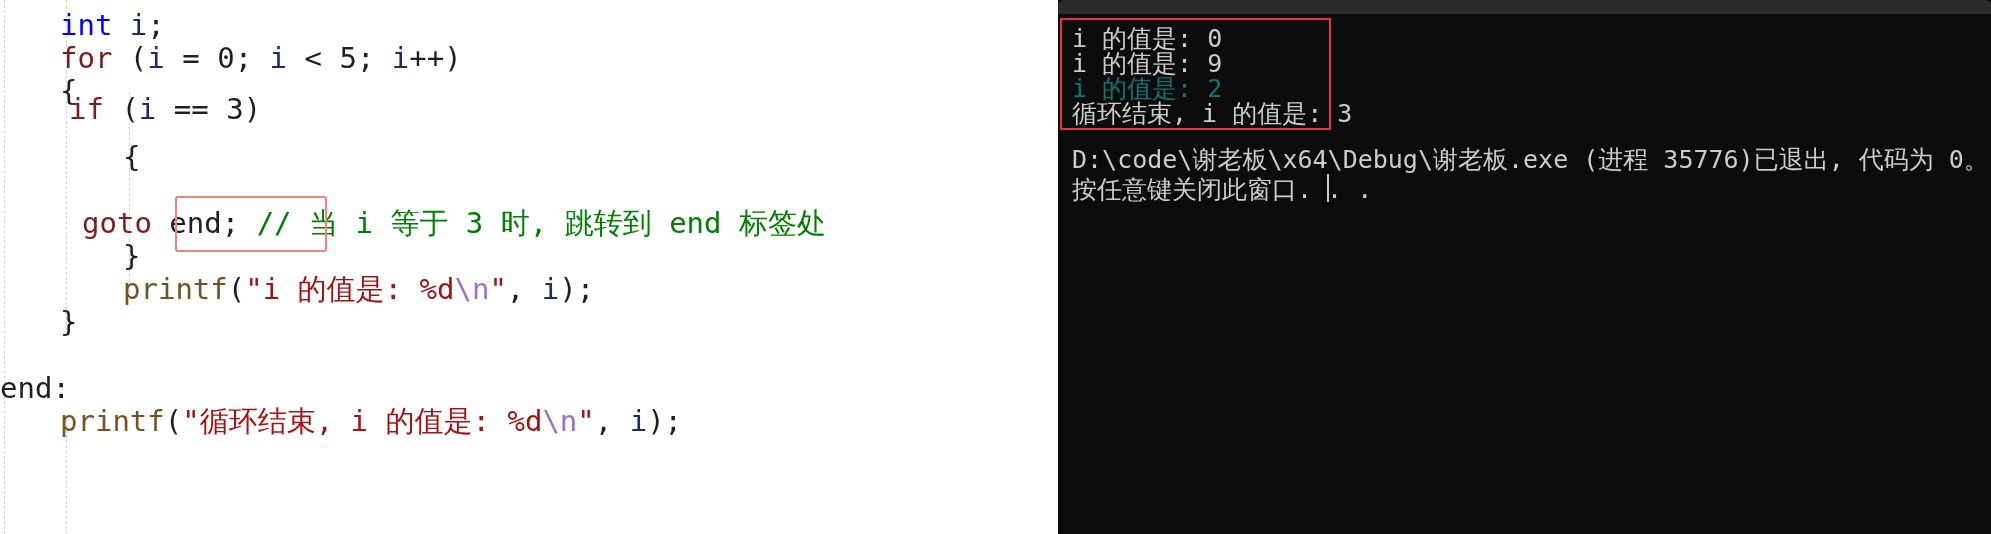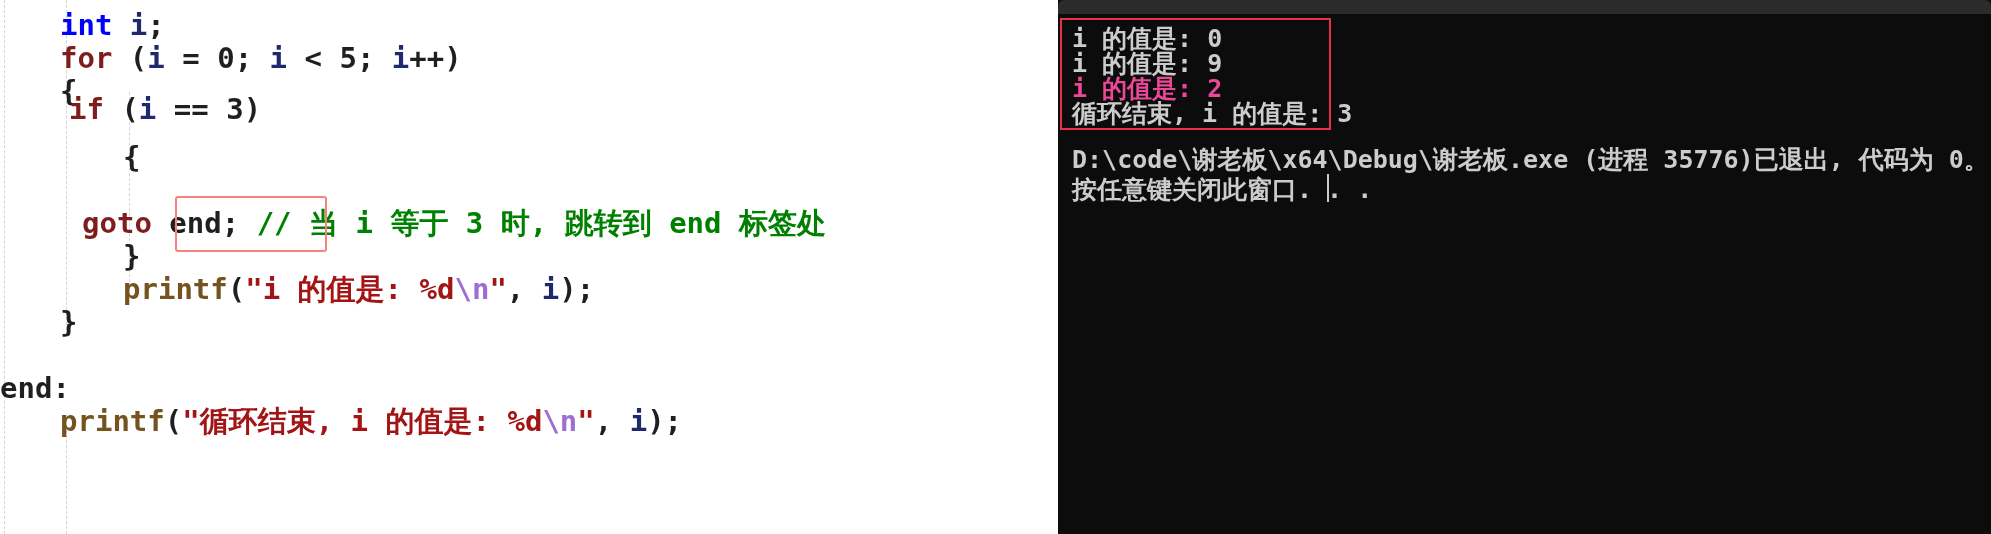--- a/index.html
+++ b/index.html
@@ -8,21 +8,20 @@
     padding: 0;
     background: #ffffff;
   }
   #screen {
     position: relative;
     width: 1991px;
     height: 534px;
     overflow: hidden;
     background: #ffffff;
     font-family: "DejaVu Sans Mono", "Liberation Mono", monospace;
-    font-weight: bold;
   }
 
   
   #editor {
     position: absolute;
     left: 0; top: 0;
     width: 1060px;
     height: 534px;
     background: #ffffff;
     overflow: hidden;
@@ -163,21 +162,21 @@
   </div>
 
   <div id="fade-edge"></div>
 
   <div id="console-window">
     <div id="console-titlebar"></div>
     <div id="console-body">
       <div id="console-output">
           <div class="console-line" style="top: 12px; left: 14px; color: rgb(204, 204, 204);">i 的值是: 0</div>
           <div class="console-line" style="top: 37px; left: 14px; color: rgb(204, 204, 204);">i 的值是: 9</div>
-          <div class="console-line" style="top: 62px; left: 14px; color: #ec4899;">i 的值是: 2</div>
+          <div class="console-line" style="top: 62px; left: 14px; color: #0f766e;">i 的值是: 2</div>
           <div class="console-line" style="top: 87px; left: 14px; color: rgb(204, 204, 204);">循环结束, i 的值是: 3</div>
         </div>
       <div id="console-highlight" style="left: 2px; top: 4px; width: 267px; height: 108px; border-color: rgb(232, 48, 74);"></div>
       <div id="console-status">
           <div class="console-line" style="top: 133px; left: 14px; color: rgb(204, 204, 204);">D:\code\谢老板\x64\Debug\谢老板.exe (进程 35776)已退出, 代码为 0。</div>
           <div class="console-line" style="top: 163px; left: 14px; color: rgb(204, 204, 204);">按任意键关闭此窗口. . .</div>
         </div>
       <div id="console-caret" style="left: 269px; top: 160px; width: 2px; height: 28px; background: rgb(204, 204, 204);"></div>
     </div>
   </div>

